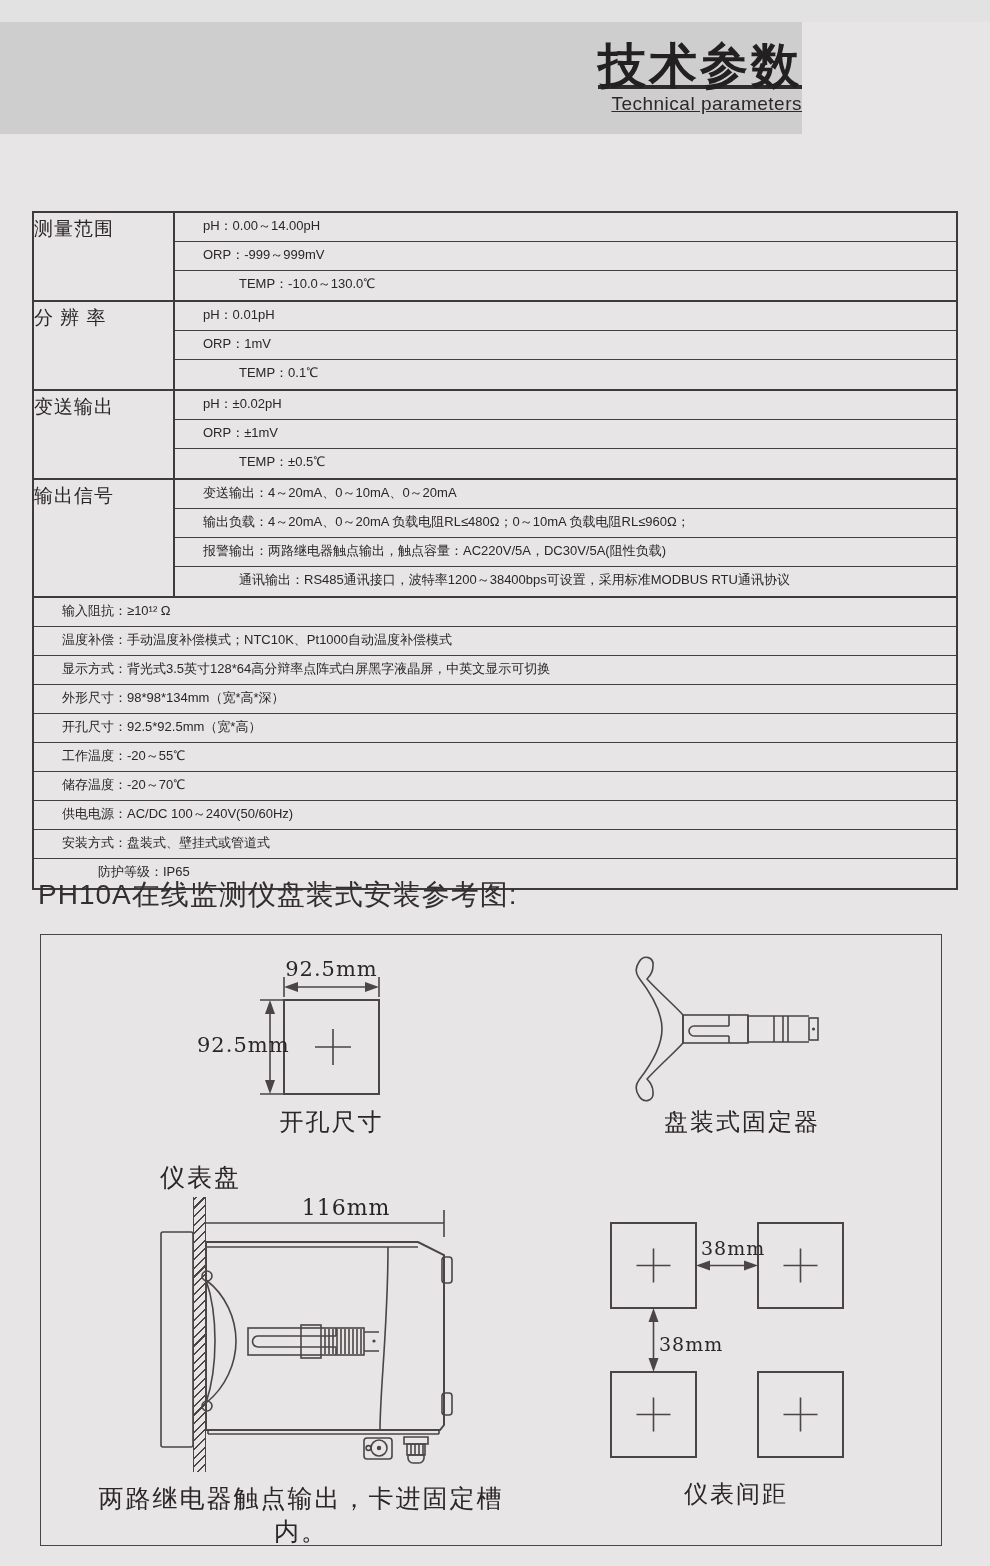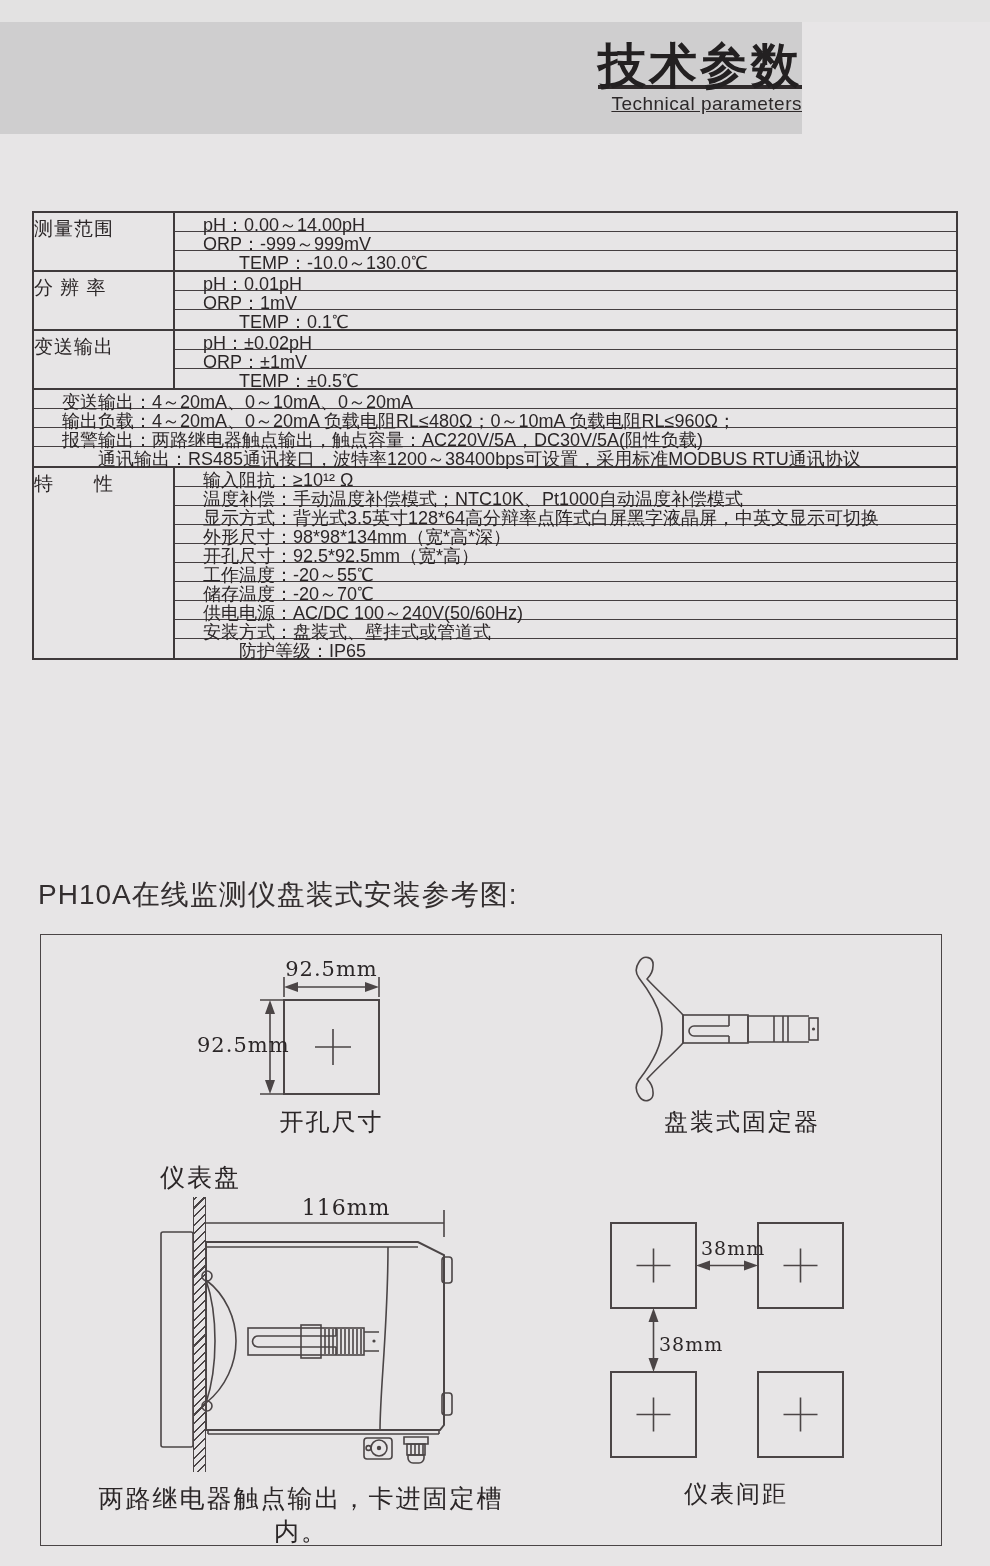--- a/index.html
+++ b/index.html
@@ -26,22 +26,22 @@
   }
   .tgroup { display:flex; border-bottom:2px solid #3f3a3b; }
   .tgroup:last-child { border-bottom:none; }
   .tlabel {
     width:141px; flex:none; border-right:2px solid #3f3a3b;
     font-size:19px; text-align:left; padding-top:3px; color:#2b2627;
     letter-spacing:1px;
   }
   .tvalues { flex:1; min-width:0; }
   .trow {
-    height:19px; line-height:25.5px; padding-left:28px;
-    font-size:18px; white-space:nowrap; color:#2b2627;
+    height:29px; line-height:25.5px; padding-left:28px;
+    font-size:13px; white-space:nowrap; color:#2b2627;
     border-bottom:1.5px solid #453f41;
   }
   .tvalues .trow:last-child { border-bottom:none;margin-left:36px; }
 
   
   .section-title {
     position:absolute; left:38px; top:876px; font-size:28px; color:#332e2f; letter-spacing:1px;
   }
 
   
@@ -93,29 +93,29 @@
   </div>
   <div class="tgroup">
     <div class="tlabel">变送输出</div>
     <div class="tvalues">
       <div class="trow">pH：±0.02pH</div>
       <div class="trow">ORP：±1mV</div>
       <div class="trow">TEMP：±0.5℃</div>
     </div>
   </div>
   <div class="tgroup">
+    <div class="tlabel">输出信号</div>
     <div class="tvalues">
       <div class="trow">变送输出：4～20mA、0～10mA、0～20mA</div>
       <div class="trow">输出负载：4～20mA、0～20mA 负载电阻RL≤480Ω；0～10mA 负载电阻RL≤960Ω；</div>
       <div class="trow">报警输出：两路继电器触点输出，触点容量：AC220V/5A，DC30V/5A(阻性负载)</div>
       <div class="trow">通讯输出：RS485通讯接口，波特率1200～38400bps可设置，采用标准MODBUS RTU通讯协议</div>
     </div>
   </div>
   <div class="tgroup">
-    <div class="tlabel">特　　性</div>
     <div class="tvalues">
       <div class="trow">输入阻抗：≥10¹² Ω</div>
       <div class="trow">温度补偿：手动温度补偿模式；NTC10K、Pt1000自动温度补偿模式</div>
       <div class="trow">显示方式：背光式3.5英寸128*64高分辩率点阵式白屏黑字液晶屏，中英文显示可切换</div>
       <div class="trow">外形尺寸：98*98*134mm（宽*高*深）</div>
       <div class="trow">开孔尺寸：92.5*92.5mm（宽*高）</div>
       <div class="trow">工作温度：-20～55℃</div>
       <div class="trow">储存温度：-20～70℃</div>
       <div class="trow">供电电源：AC/DC 100～240V(50/60Hz)</div>
       <div class="trow">安装方式：盘装式、壁挂式或管道式</div>

